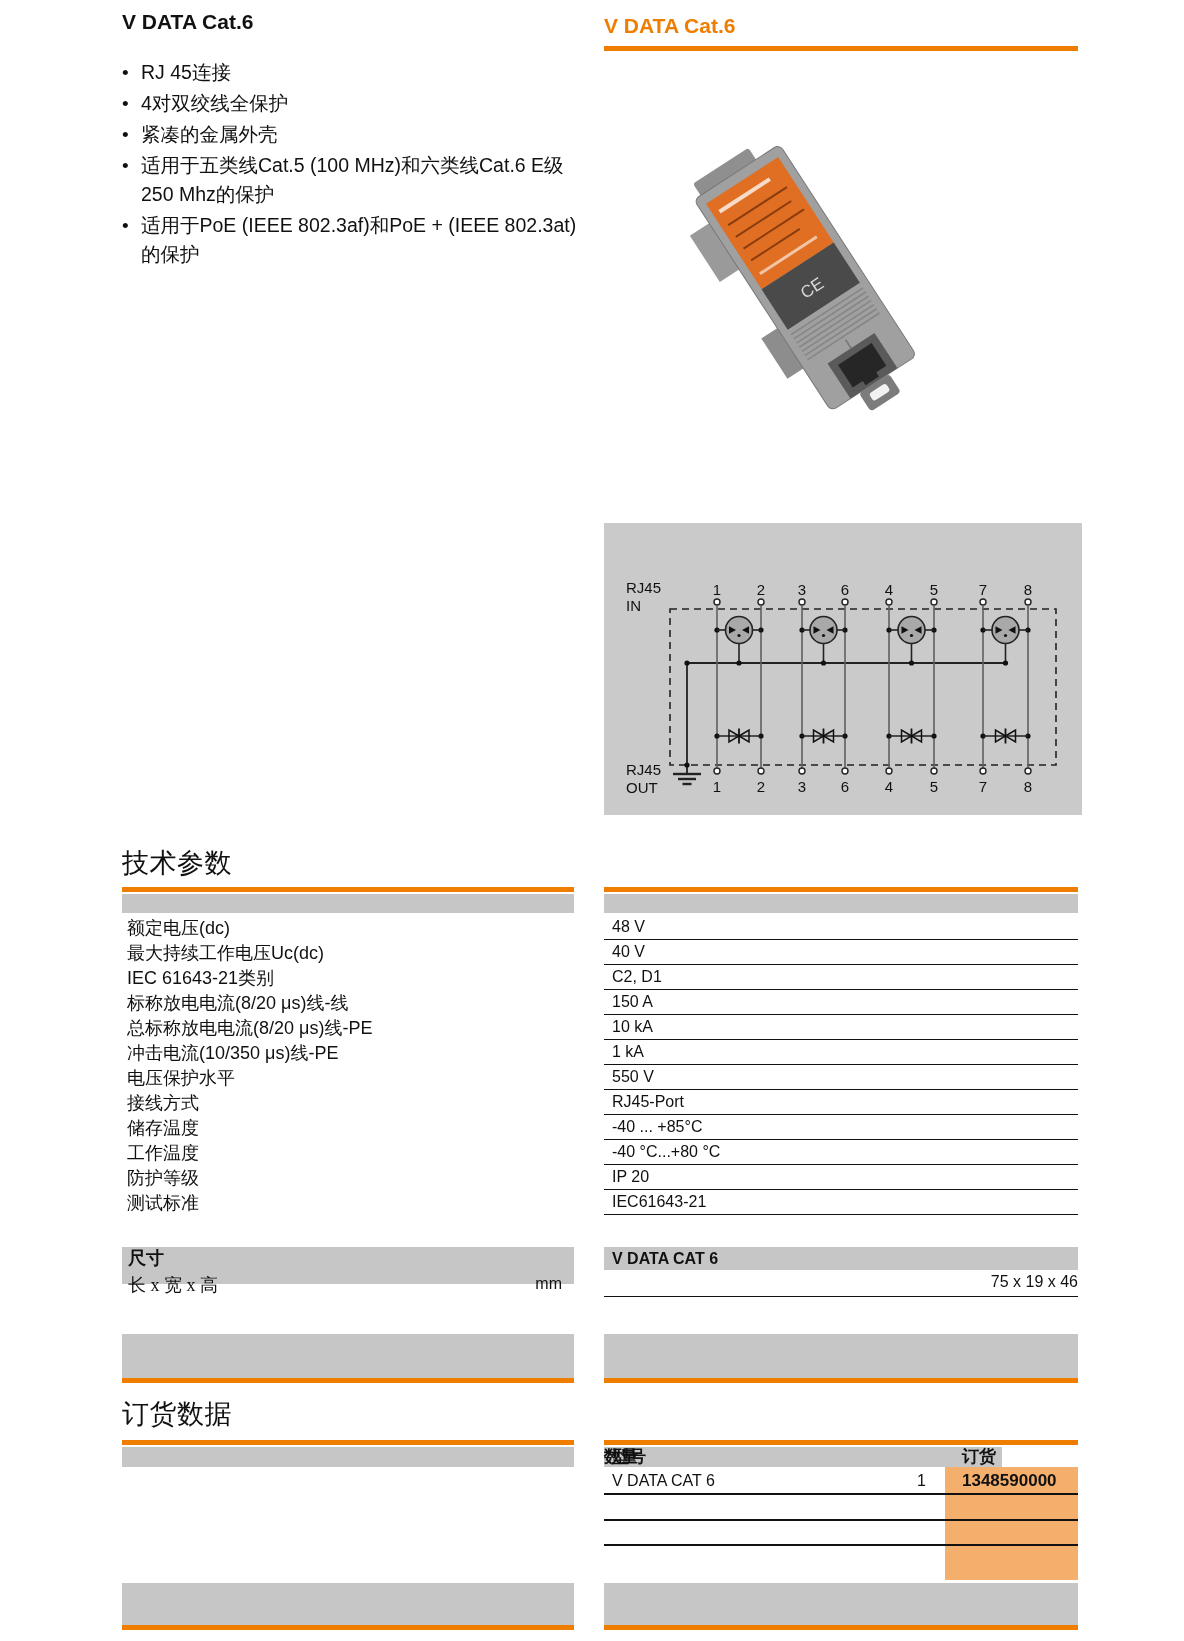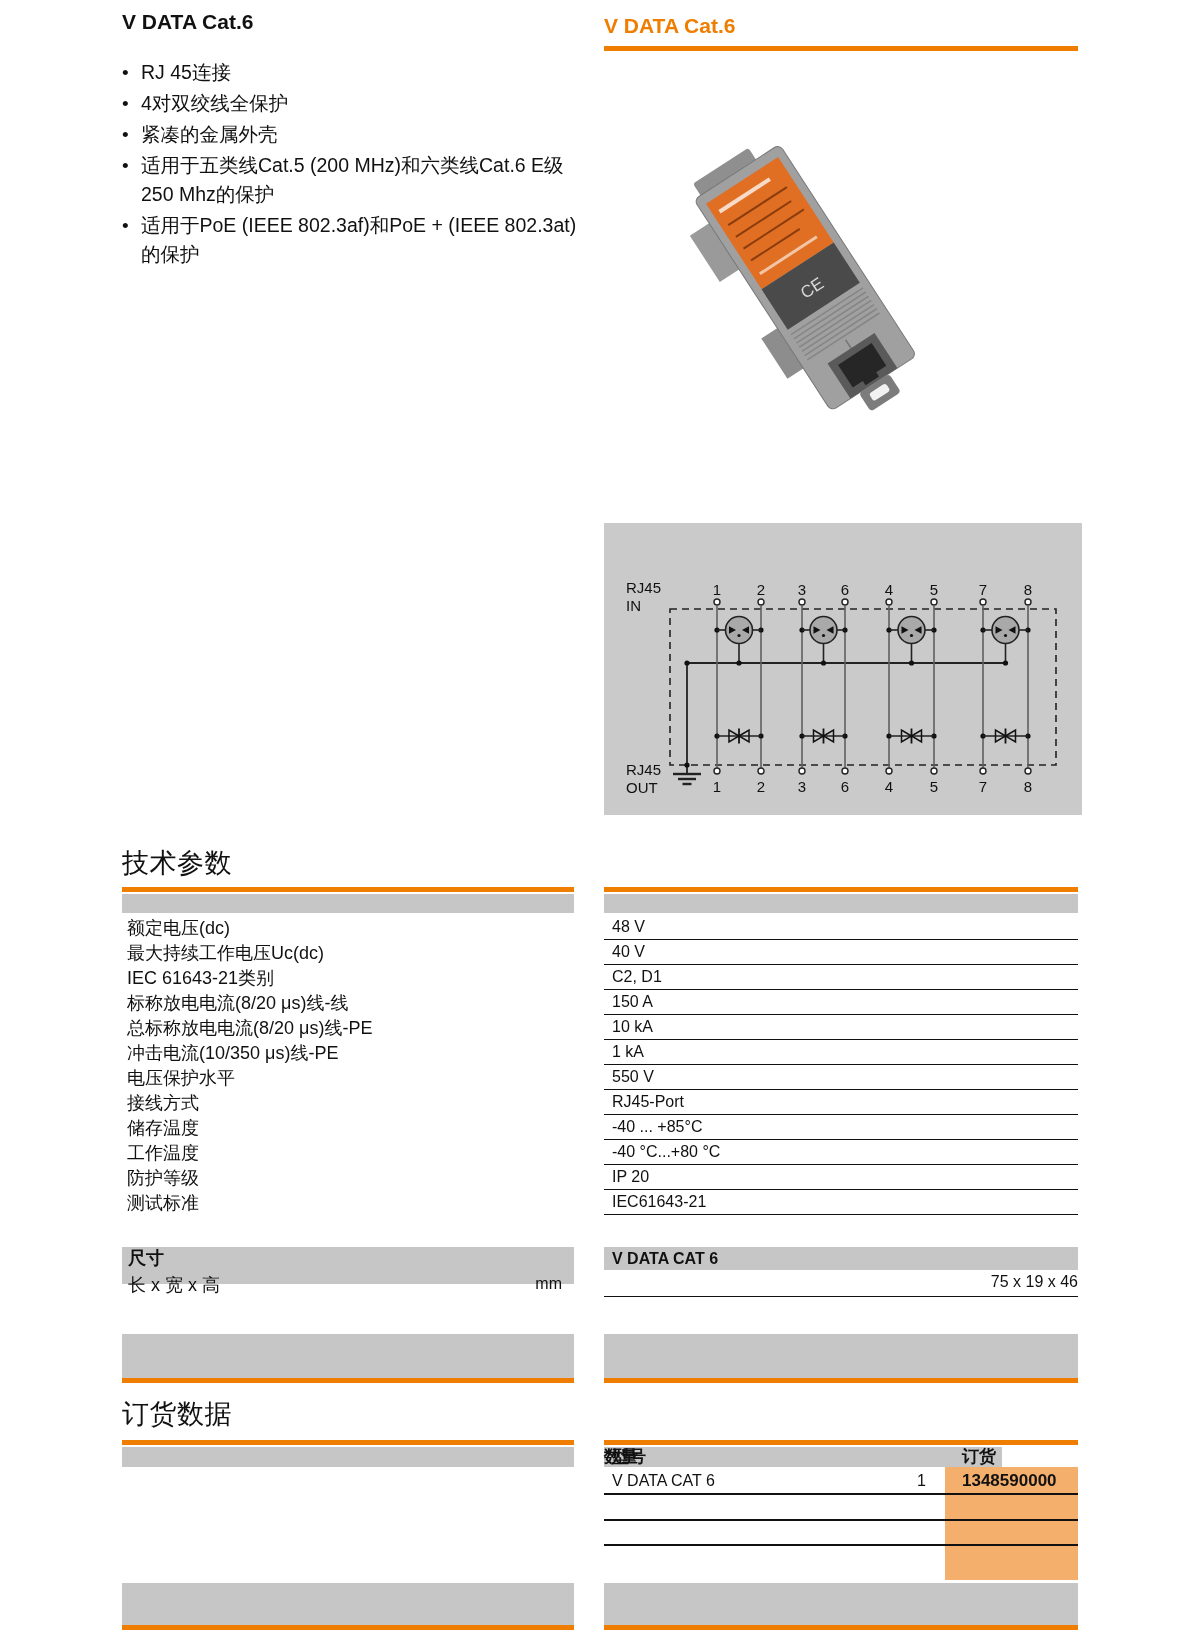--- a/index.html
+++ b/index.html
@@ -25,21 +25,21 @@
   .sec-heading{font-size:27px;font-weight:400;letter-spacing:0.5px;}
   
   #spec-rows{position:absolute;left:110px;top:916px;width:956px;}
   .spec-row{display:flex;height:25px;align-items:flex-start;}
   .spec-label{width:452px;padding-left:5px;font-size:18px;line-height:24px;box-sizing:border-box;}
   .spec-gap{width:30px;}
   .spec-value{width:474px;font-size:16px;line-height:22px;padding-left:8px;box-sizing:border-box;
               border-bottom:1.5px solid #111;height:24px;}
   .bar-label{font-size:18px;font-weight:700;line-height:23px;padding-left:6px;}
   .bar-label-sm{font-size:16px;font-weight:700;line-height:23px;padding-left:8px;}
-  .dim-label{font-size:18px;}
+  .dim-label{font-size:18px;font-family:Liberation Serif, serif;}
   .dim-unit{font-size:16px;}
   .dim-value{font-size:16px;padding-left:8px;border-bottom:1.5px solid #111;height:24px;box-sizing:border-box;text-align:right;}
   .ord-header-cell{font-size:17px;font-weight:700;line-height:20px;}
   .ord-cell{font-size:16px;line-height:22px;}
   .ord-no{font-size:17px;font-weight:700;line-height:22px;}
   .rowline{background:#111;height:1.5px;}
   .dnum{font-size:15px;fill:#111;}
 </style>
 </head>
 <body>
@@ -47,21 +47,21 @@
 <div id="page">
 
   <div class="abs title" style="left:110px;top:10px;">V DATA Cat.6</div>
   <div class="abs title title-orange" style="left:592px;top:14px;">V DATA Cat.6</div>
   <div class="abs rule" style="left:592px;top:46px;width:474px;"></div>
 
   <ul class="abs features" style="left:108px;top:58px;" id="feature-list">
       <li>RJ 45连接</li>
       <li>4对双绞线全保护</li>
       <li>紧凑的金属外壳</li>
-      <li>适用于五类线Cat.5 (200 MHz)和六类线Cat.6 E级250 Mhz的保护</li>
+      <li>适用于五类线Cat.5 (100 MHz)和六类线Cat.6 E级250 Mhz的保护</li>
       <li>适用于PoE (IEEE 802.3af)和PoE + (IEEE 802.3at) 的保护</li>
     </ul>
 
   <svg class="abs" style="left:645px;top:78px;" width="300" height="385" viewBox="0 0 300 385">
     <g transform="rotate(-33 150 195)">
 
       <rect x="72" y="100" width="28" height="55" fill="#9a9a9a"></rect>
       <rect x="76" y="225" width="24" height="48" fill="#8d8d8d"></rect>
 
       <rect x="103" y="58" width="66" height="26" rx="3" fill="#8f8f8f"></rect>

